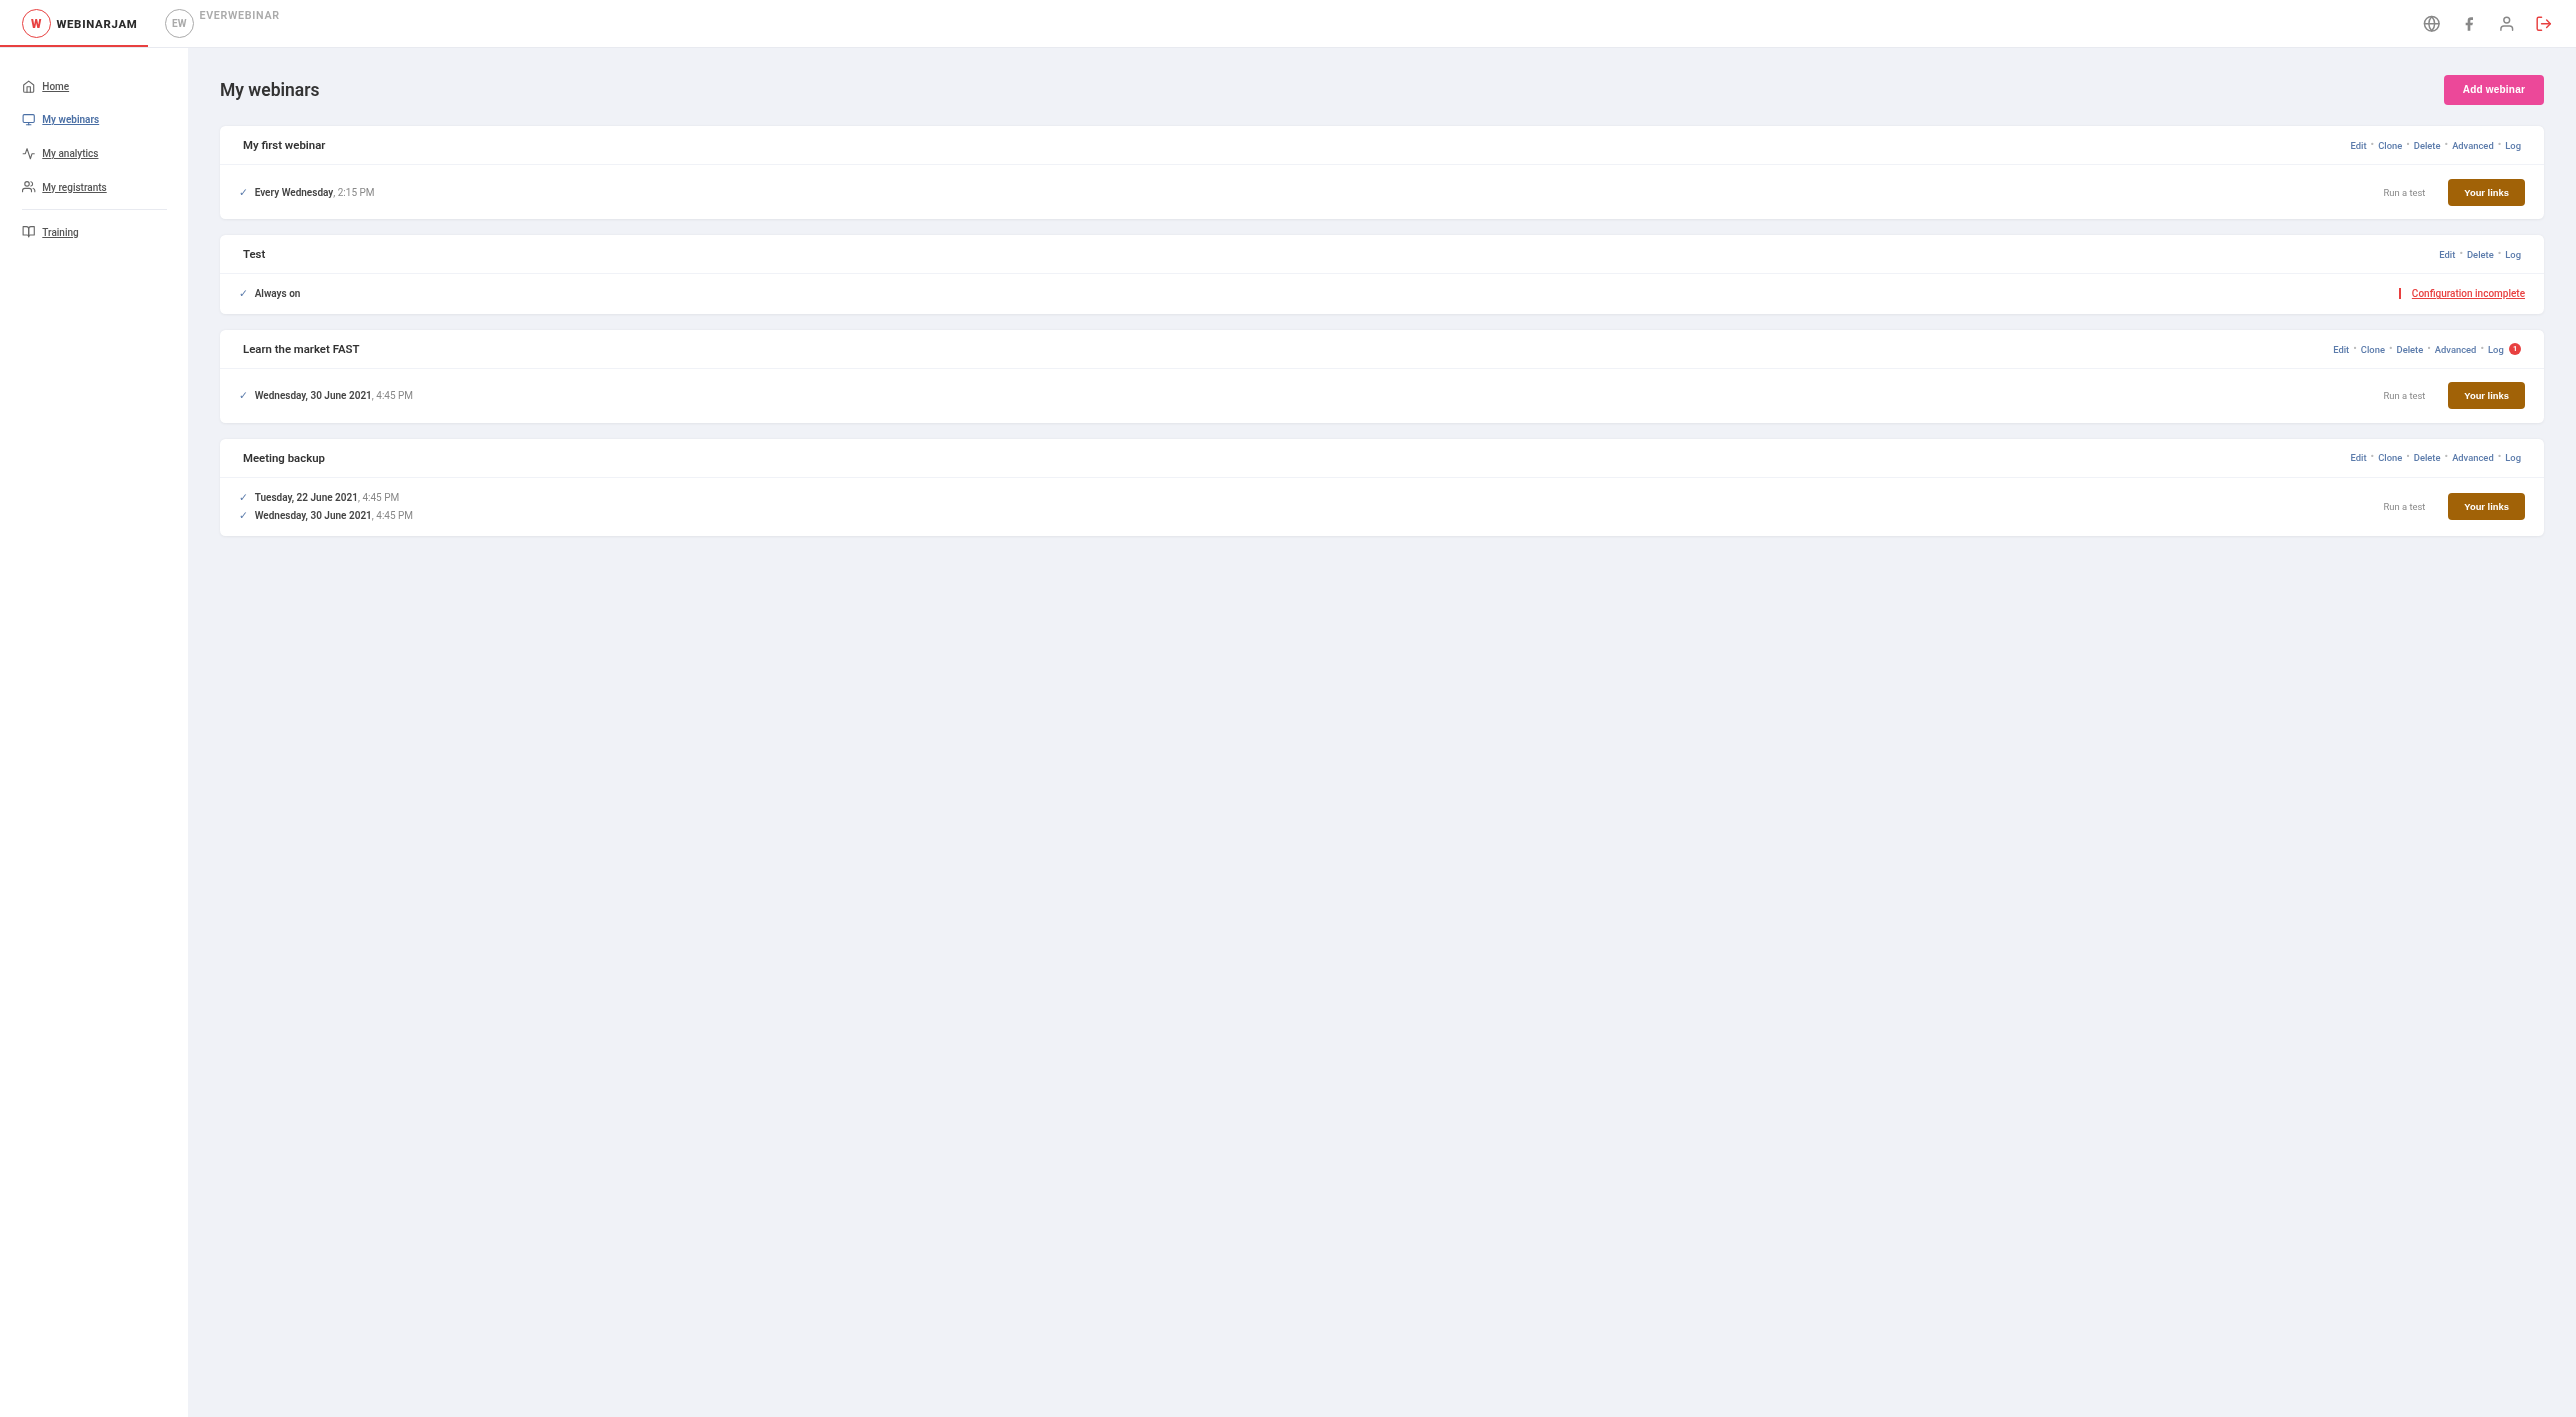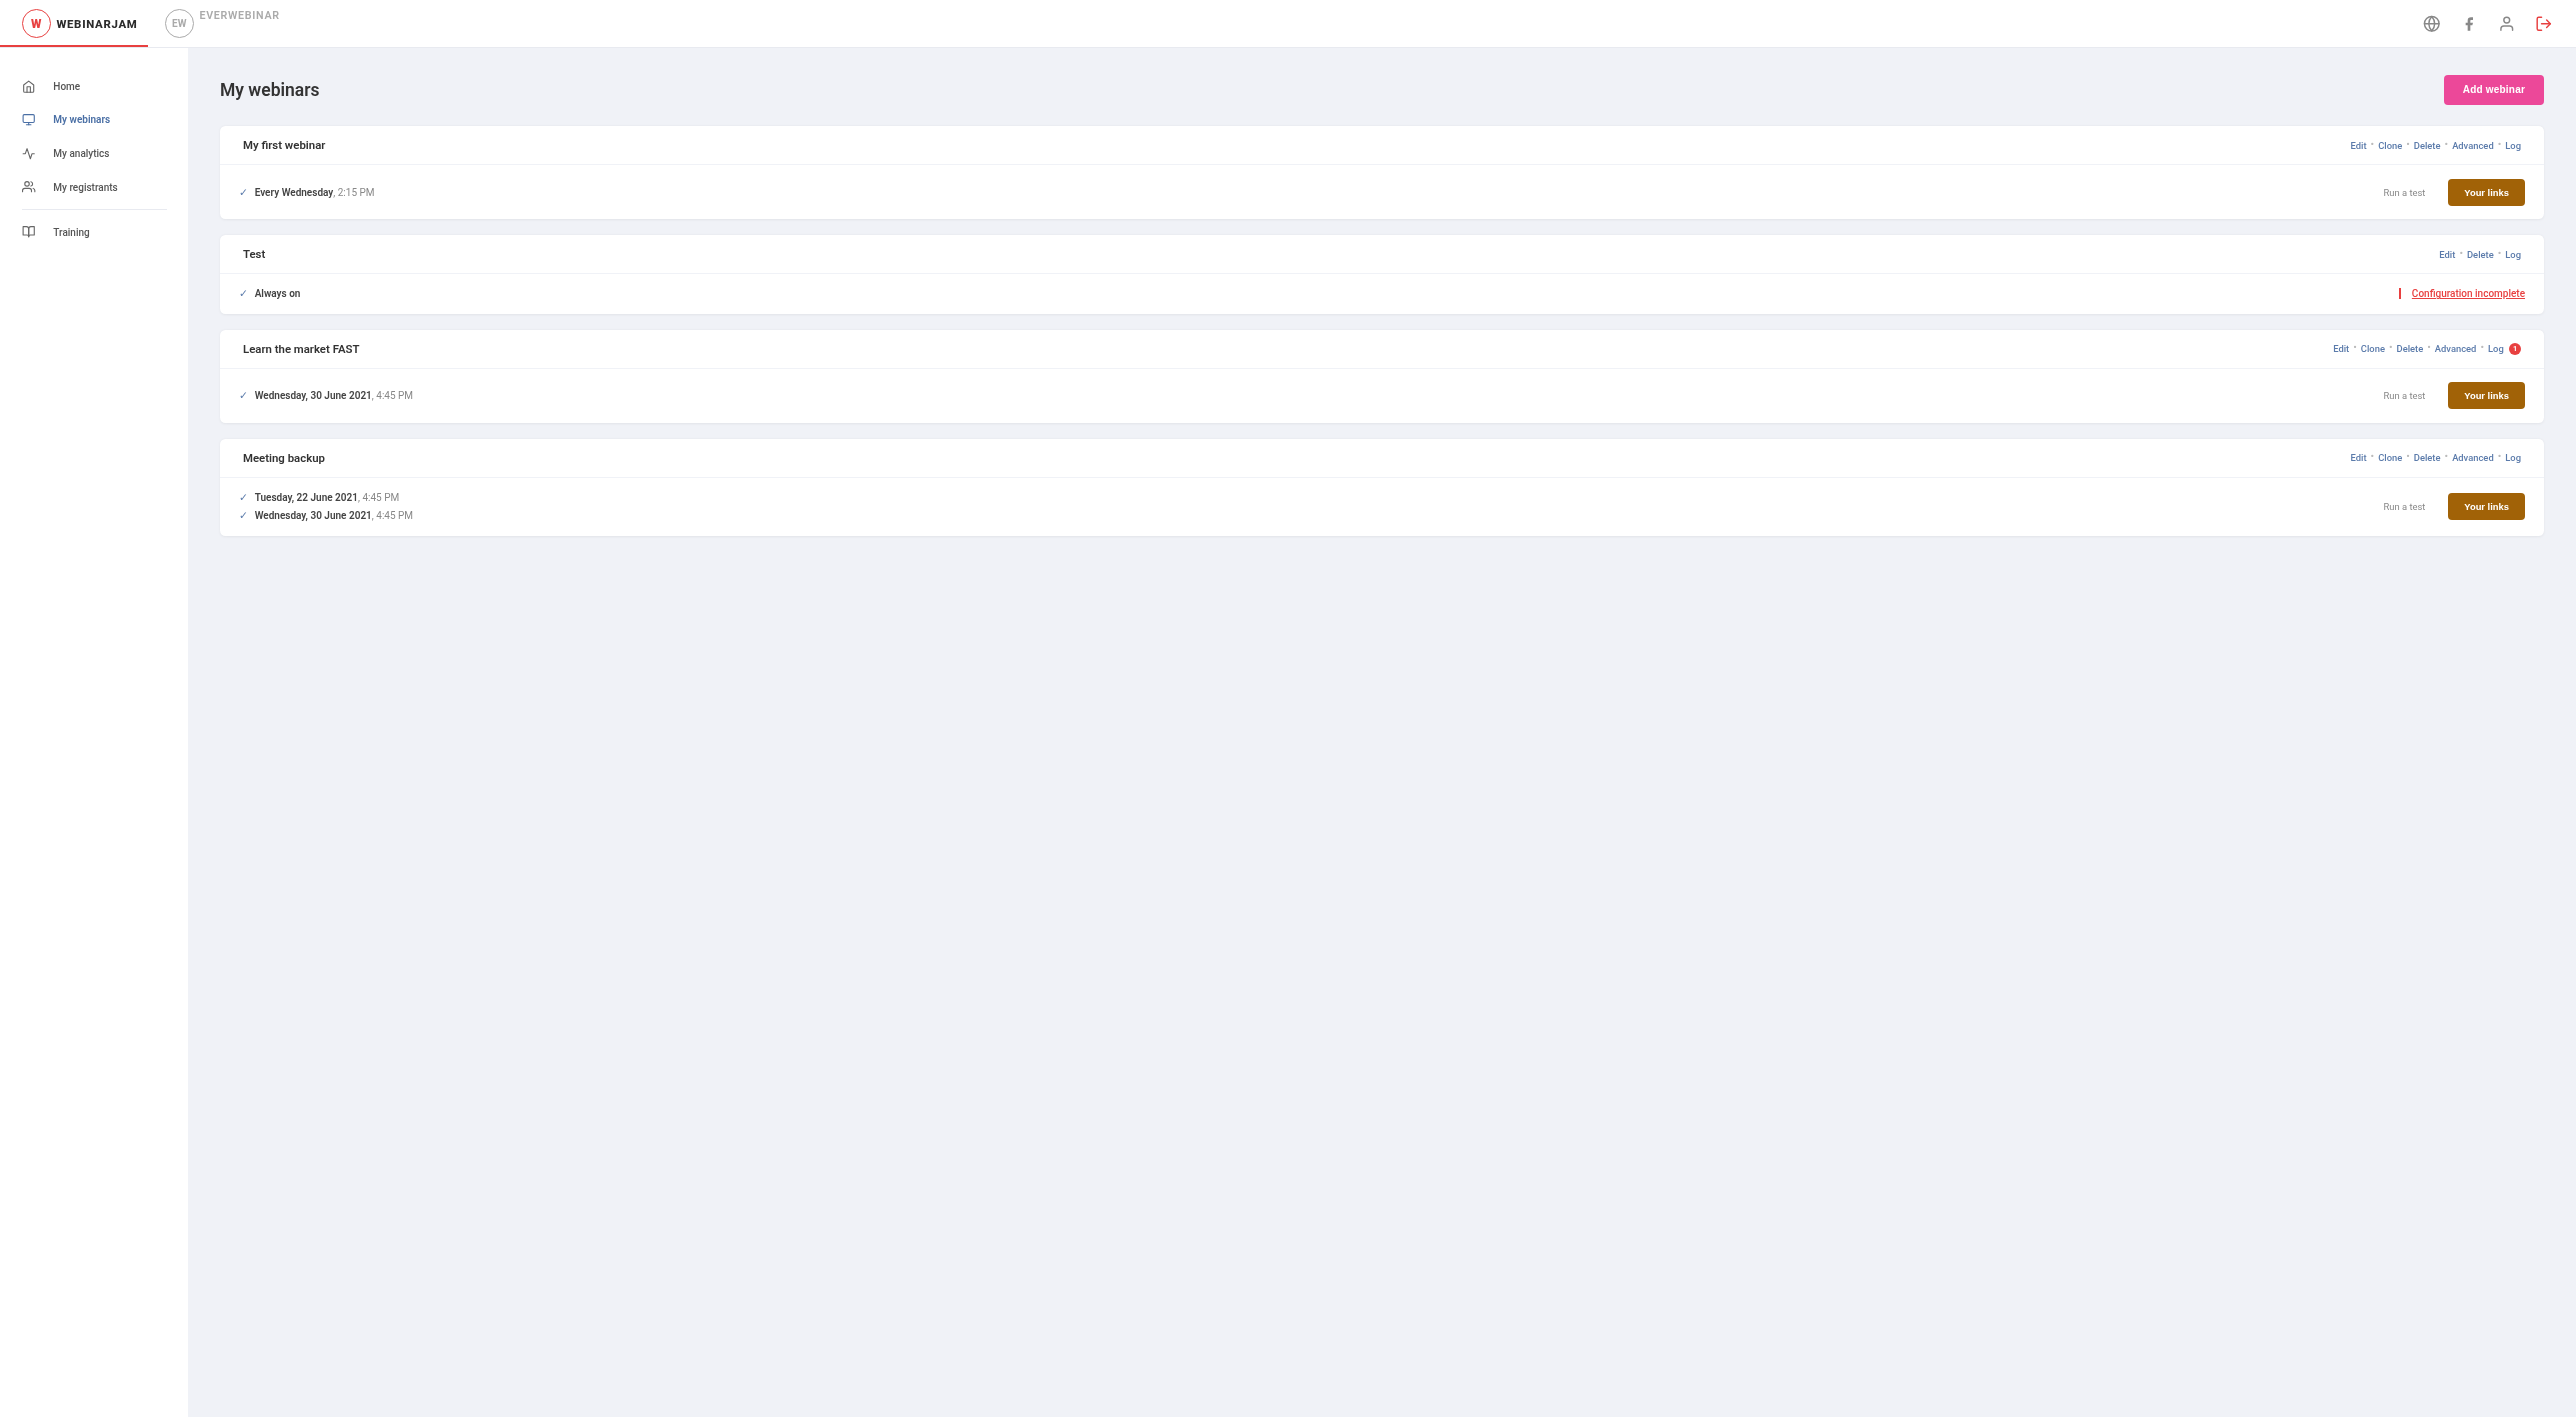--- a/index.html
+++ b/index.html
@@ -68,27 +68,28 @@
     }
 
     
     .sidebar {
       width: 188px;
       background: #fff;
       padding: 21.5px 0;
       flex-shrink: 0;
     }
     .sidebar-item {
-      display: flex; align-items: center; gap: 17px;
+      display: flex; align-items: center; gap: 6px;
       padding: 9.4px 21.5px;
       cursor: pointer;
       color: #555;
       font-size: 10px;
       font-weight: 500;
       transition: background 0.15s;
+      text-decoration: underline;
     }
     .sidebar-item.active {
       color: #4a6fa5;
       font-weight: 600;
     }
     .sidebar-icon {
       width: 14.8px; height: 14.8px;
       display: flex; align-items: center; justify-content: center;
       font-size: 12px;
     }
@@ -131,21 +132,21 @@
     }
     .webinar-header {
       display: flex; align-items: center; justify-content: space-between;
       padding: 12px 23px;
       border-bottom: 0.7px solid #f0f2f7;
     }
     .webinar-title {
       font-size: 11.4px; font-weight: 600; color: #333;
     }
     .webinar-actions {
-      display: flex; align-items: center; gap: 4px;
+      display: flex; align-items: flex-end; gap: 4px;
       font-size: 9.4px; color: #5b7bab;
     }
     .webinar-actions a {
       color: #5b7bab; cursor: pointer; text-decoration: none; font-weight: 500;
     }
     .webinar-actions .dot {
       color: #bbb; font-size: 10.7px; line-height: 1;
     }
     .webinar-body {
       padding: 13.4px 19px;

